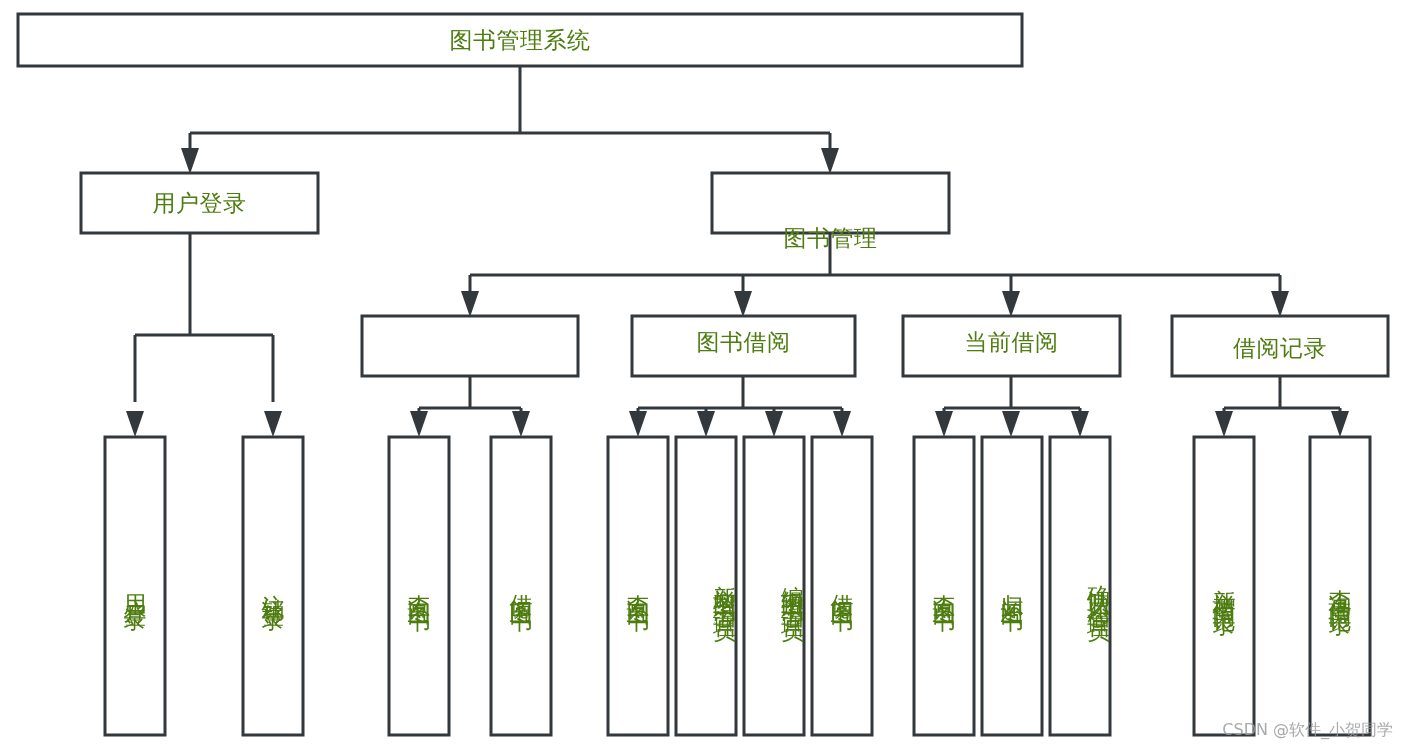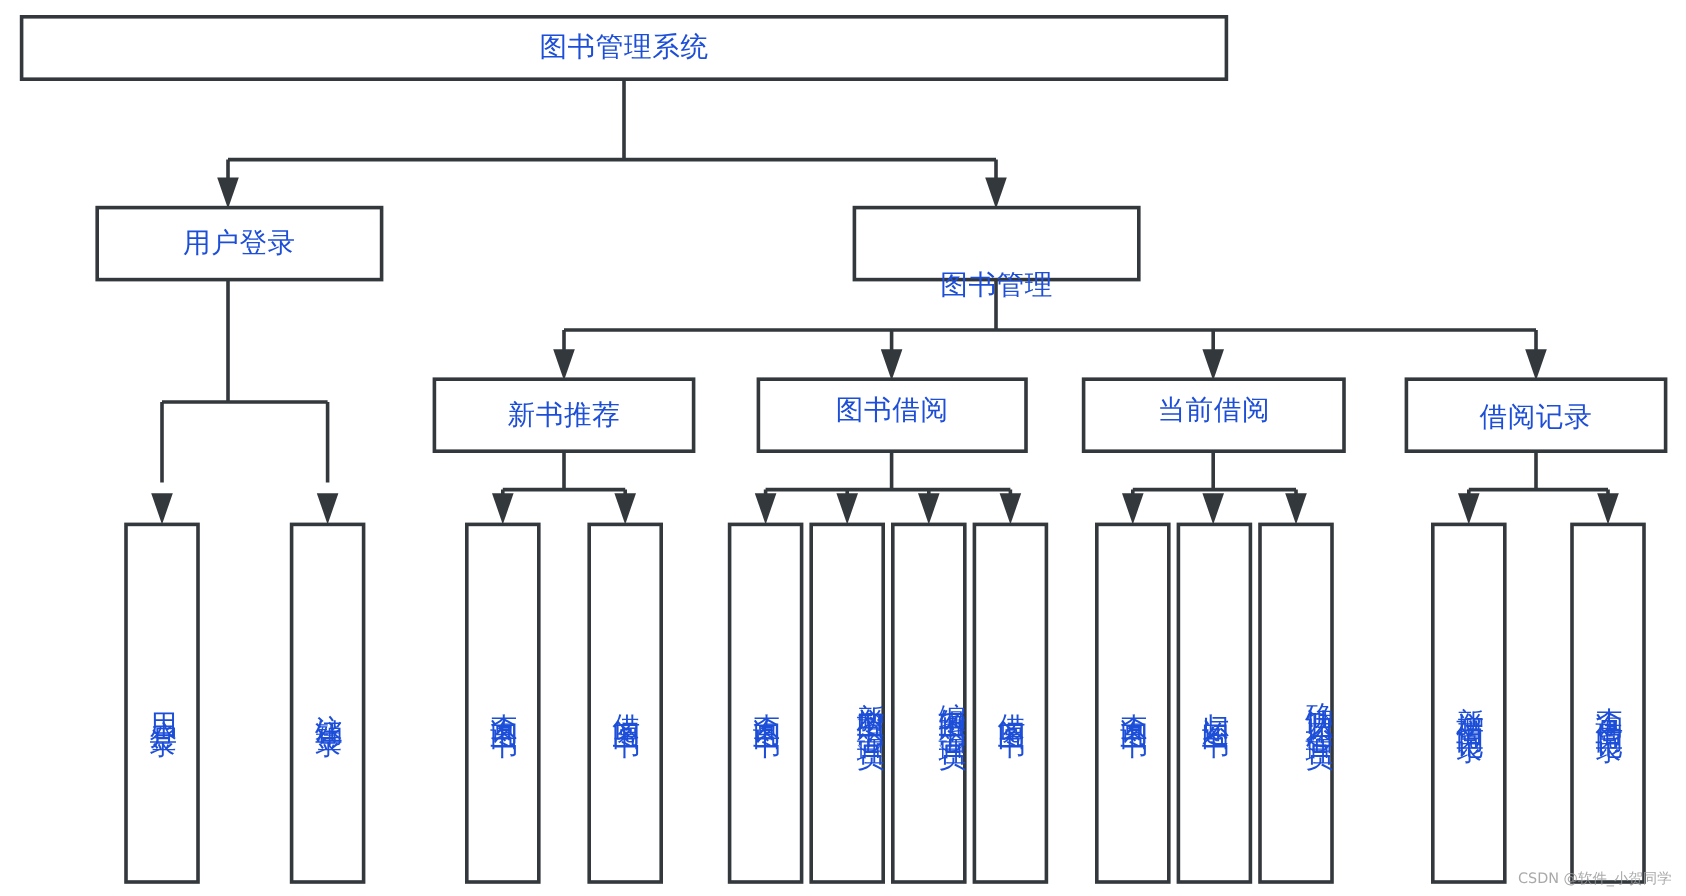--- a/index.html
+++ b/index.html
@@ -39,21 +39,21 @@
   }
   .arrow-head {
     fill: #33383d;
     stroke: none;
   }
   .node-label {
     position: absolute;
     display: flex;
     align-items: center;
     justify-content: center;
-    color: #1d4ed8;
+    color: #4d7c0f;
     font-family: "DejaVu Sans", "Liberation Sans", sans-serif;
     font-size: 23px;
     line-height: 1.0;
     letter-spacing: 0.5px;
     white-space: nowrap;
     pointer-events: none;
   }
   .node-label.vertical {
     writing-mode: vertical-rl;
     text-orientation: upright;
@@ -63,21 +63,21 @@
   .node-label.vertical.top-aligned {
     align-items: flex-start;
     padding-top: 6px;
     box-sizing: border-box;
   }
   .watermark {
     position: absolute;
     right: 12px;
     bottom: 6px;
     color: #9b9b9b;
-    font-size: 12px;
+    font-size: 16px;
     font-family: "DejaVu Sans", "Liberation Sans", sans-serif;
     white-space: nowrap;
     opacity: 0.85;
   }
 </style>
 </head>
 <body>
 
 <div id="diagram-root">
 
@@ -143,21 +143,20 @@
 
     <rect class="node-box" x="1194" y="437" width="60" height="298"></rect>
     <rect class="node-box" x="1310" y="437" width="60" height="298"></rect>
   </svg>
 
   <div class="node-label" style="left:18px; top:14px; width:1004px; height:52px;">图书管理系统</div>
 
   <div class="node-label" style="left:81px; top:173px; width:237px; height:60px;">用户登录</div>
   <div class="node-label" style="left:712px; top:173px; width:237px; height:60px;margin-top:35px;">图书管理</div>
 
-  <div class="node-label" style="left:362px; top:316px; width:216px; height:60px;">新书推荐</div>
   <div class="node-label" style="left:632px; top:316px; width:223px; height:52px;text-align:center;">图书借阅</div>
   <div class="node-label" style="left:903px; top:316px; width:217px; height:53px;">当前借阅</div>
   <div class="node-label" style="left:1172px; top:316px; width:216px; height:64px;">借阅记录</div>
 
   <div class="node-label vertical" style="left:105px; top:437px; width:60px; height:298px;">用户登录</div>
   <div class="node-label vertical" style="left:243px; top:437px; width:60px; height:298px;">注销登录</div>
 
   <div class="node-label vertical" style="left:389px; top:437px; width:60px; height:298px;">查询图书</div>
   <div class="node-label vertical" style="left:491px; top:437px; width:60px; height:298px;">借阅图书</div>
 

